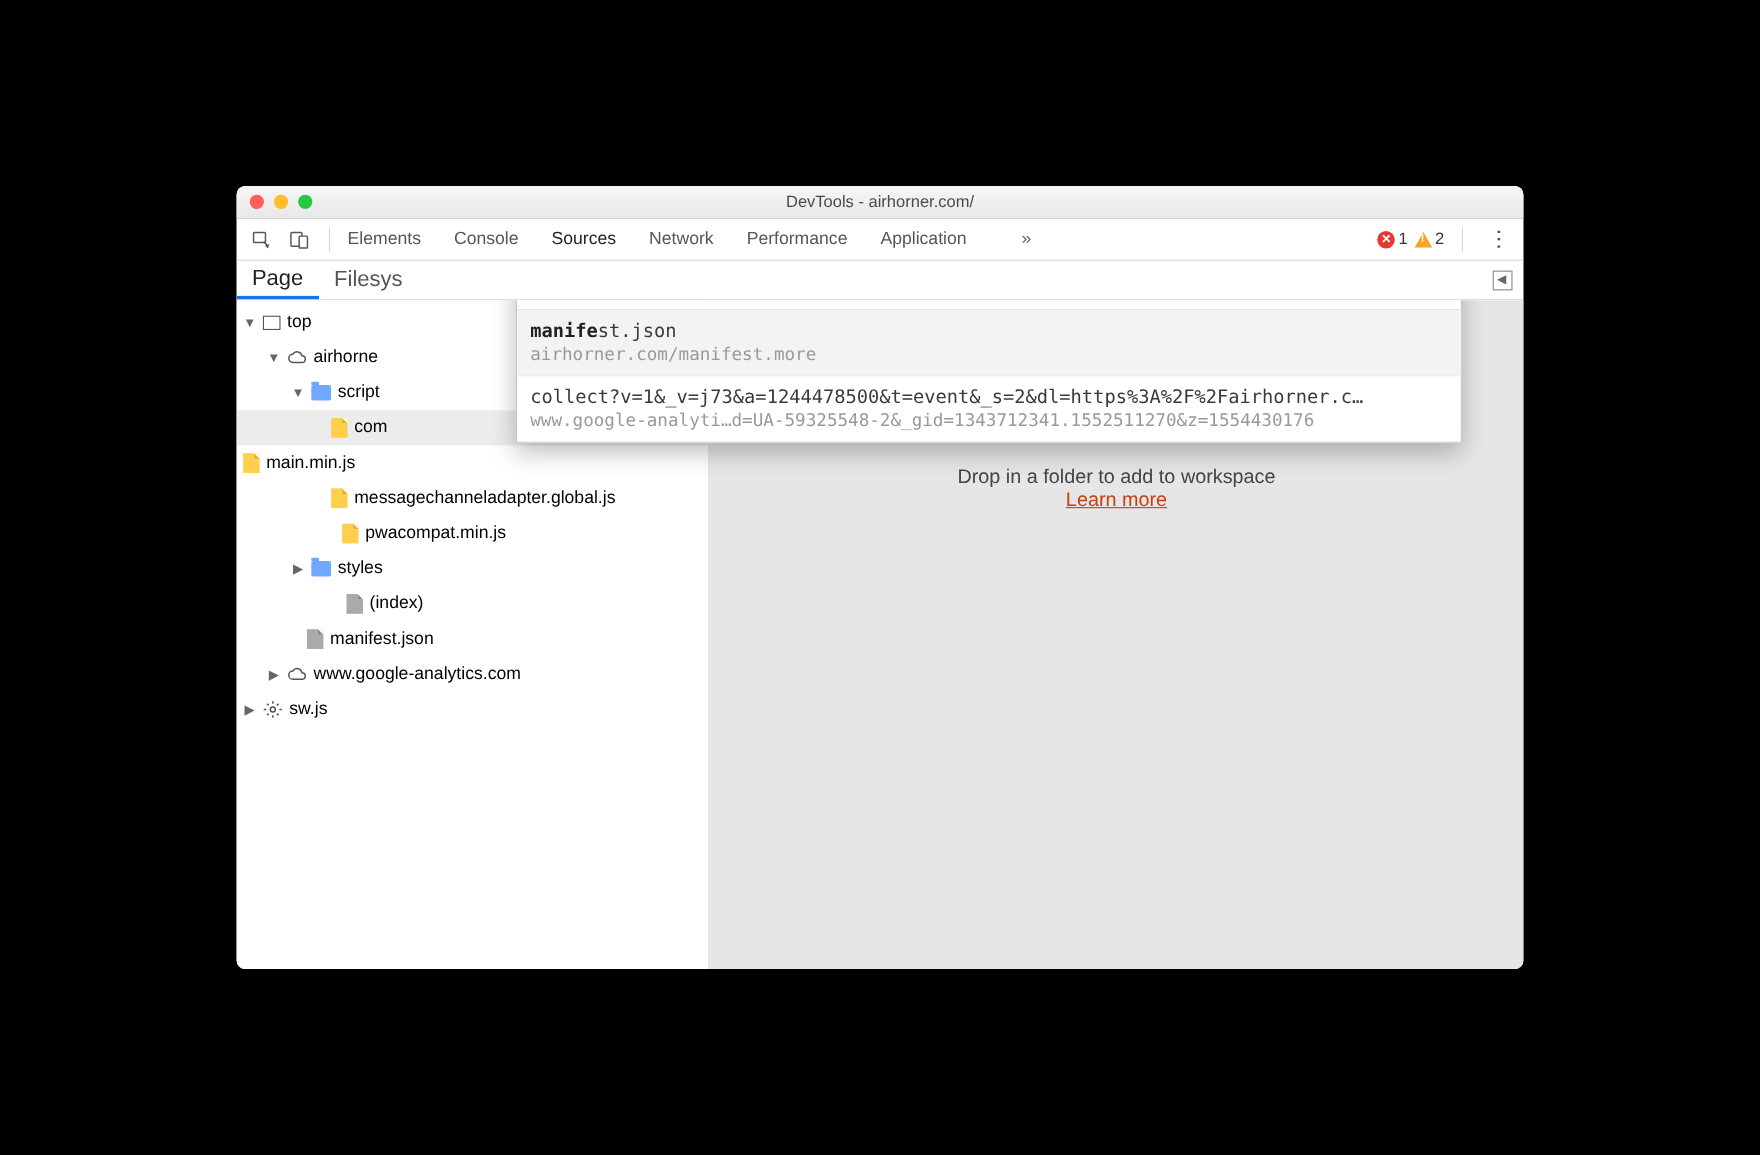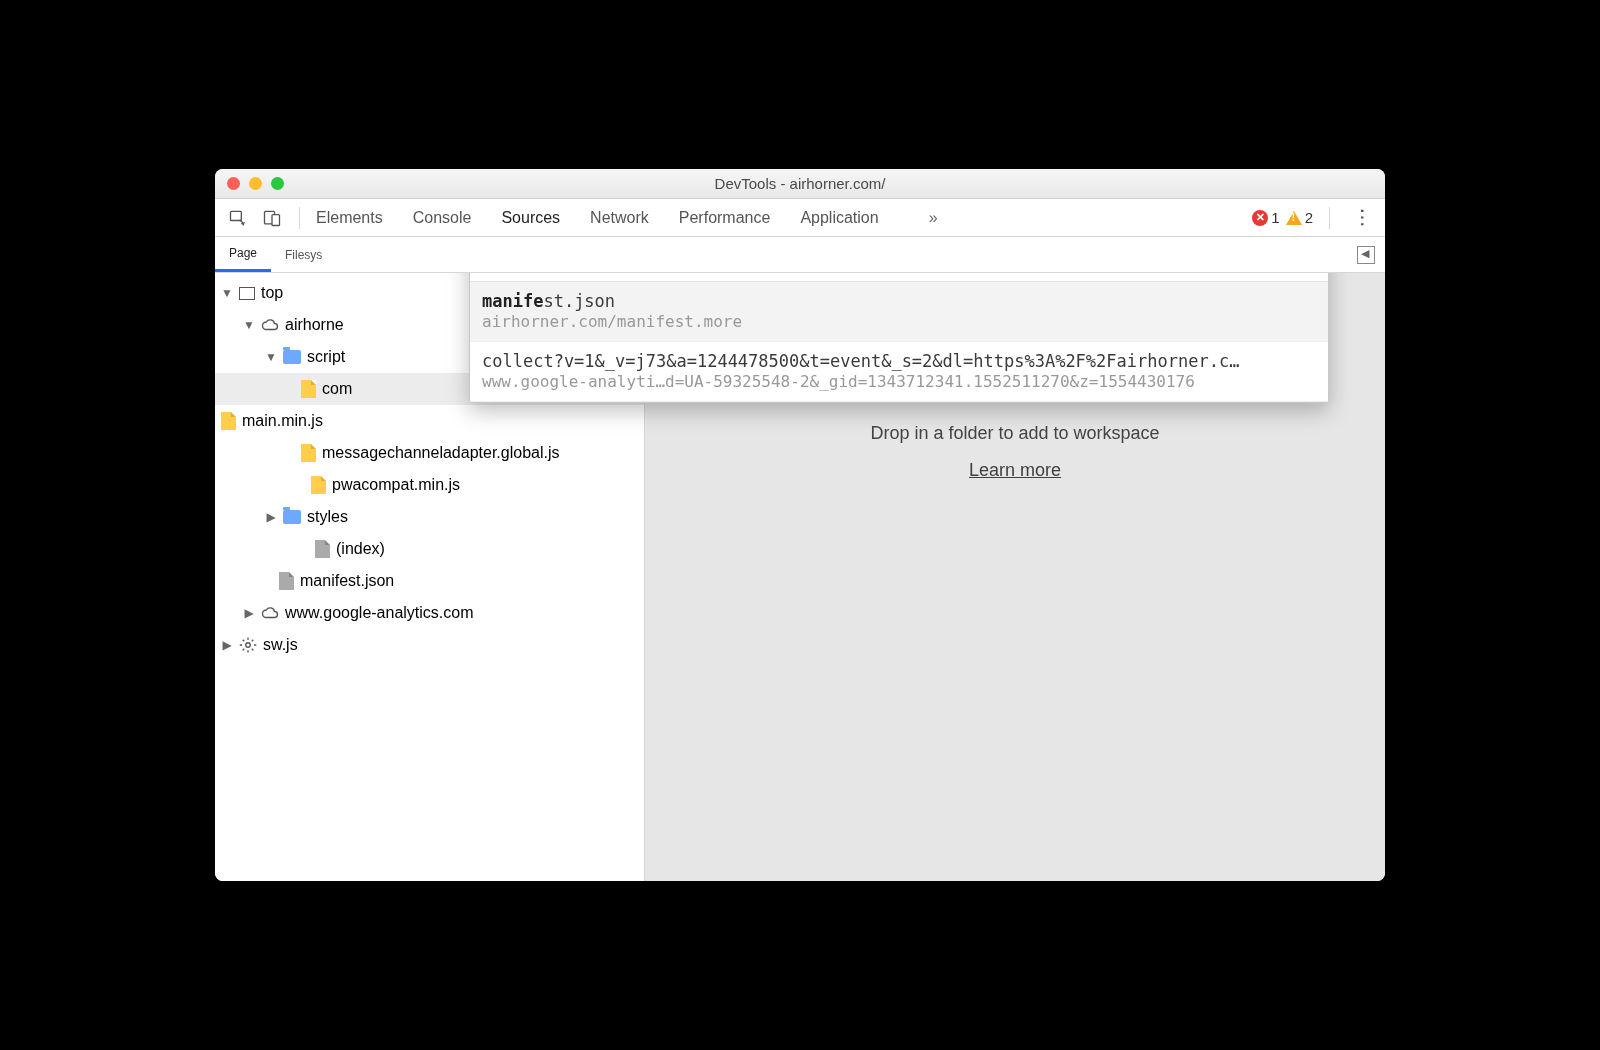--- a/index.html
+++ b/index.html
@@ -51,21 +51,21 @@
   .circ.red{background:#e53935;} 
   .tri { width:0;height:0;border-left:8px solid transparent;border-right:8px solid transparent;border-bottom:14px solid #f5a623; position:relative;}
   .tri::after{content:"!";position:absolute;left:-2px;top:1px;font-size:10px;color:#fff;font-weight:bold;}
   .dots3 { font-size:20px; line-height:0; letter-spacing:1px; color:#555; transform:rotate(90deg); margin:0 6px;}
   .chev-more{ font-size:16px; color:#666; margin-left:20px;}
   
   .subbar {
     height:36px;
     border-bottom:1px solid #d6d6d6;
     display:flex; align-items:stretch;
-    font-size:12px;
+    font-size:20px;
   }
   .subtab { padding:0 14px; display:flex; align-items:center; color:#555; }
   .subtab.active { color:#222; border-bottom:3px solid #1a73e8; }
   .sub-right { margin-left:auto; display:flex; align-items:center; padding-right:10px;}
   .collapse-icon{ width:18px;height:18px;border:1px solid #888; position:relative; }
   .collapse-icon::after{content:"◀"; position:absolute; left:3px; top:0; font-size:11px; color:#666;}
   
   .body { flex:1; display:flex; overflow:hidden; position:relative;}
   .sidebar {
     width:430px;
@@ -74,21 +74,21 @@
     overflow:auto;
     font-size:16px;
     padding-top:4px;
   }
   .content {
     flex:1; background:#e6e6e6;
     display:flex; flex-direction:column; align-items:center;
     padding-top:150px;
     font-size:18px; color:#444;
   }
-  .content a { color:#404040; margin-top:16px; font-size:18px;}
+  .content a { color:#c2410c; font-size:18px;}
   
   .tree-row { display:flex; align-items:center; height:32px; padding-left:6px; gap:6px; white-space:nowrap;}
   .tree-row.sel { background:#ececec; }
   .arrow { width:12px; font-size:12px; color:#666; text-align:center;}
   .icon { width:18px; height:18px; display:inline-flex; align-items:center; justify-content:center;}
   .icon.frame { border:1.5px solid #555; width:16px; height:13px; }
   .icon.cloud svg, .icon.gear svg { width:18px;height:18px; }
   .icon.folder { width:18px;height:14px;background:#6ea8ff;border-radius:2px;position:relative;}
   .icon.folder::before{content:"";position:absolute;top:-3px;left:0;width:7px;height:3px;background:#6ea8ff;border-radius:1px 1px 0 0;}
   .icon.folder.open{background:#6ea8ff;}

